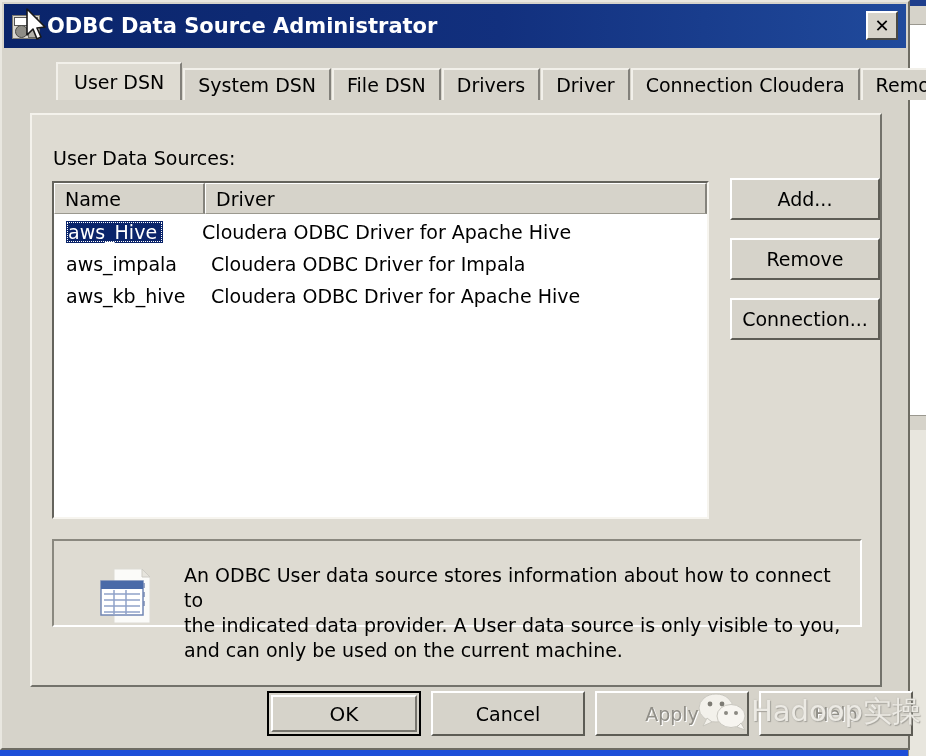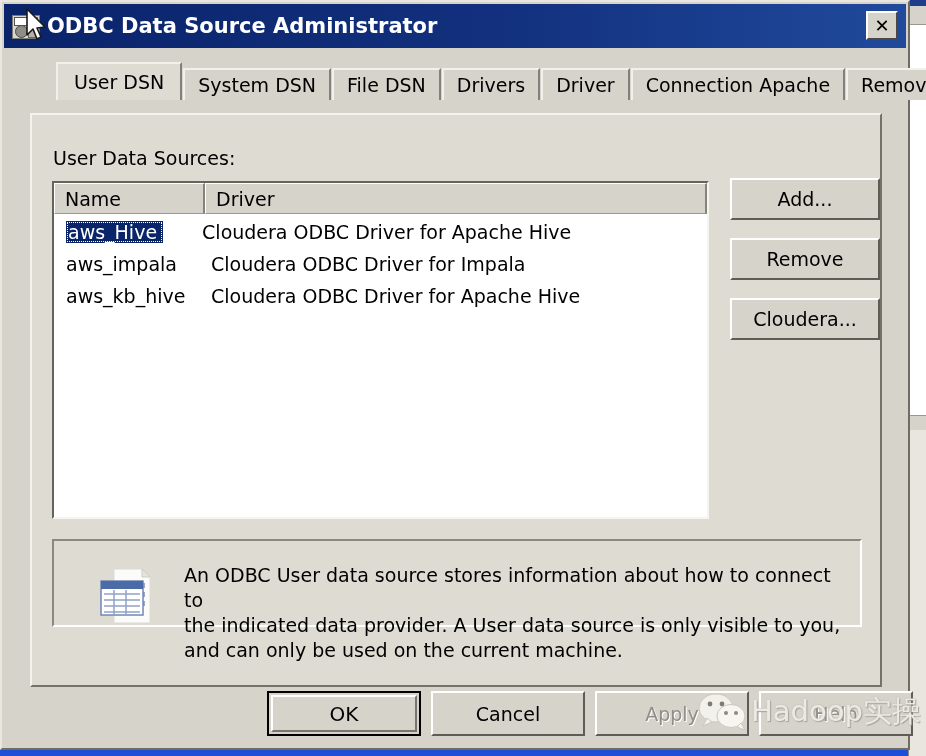--- a/index.html
+++ b/index.html
@@ -386,21 +386,21 @@
       <div id="window-title">ODBC Data Source Administrator</div>
       <div id="close-button">✕</div>
     </div>
 
     <div id="tab-strip">
       <div class="tab active">User DSN</div>
       <div class="tab">System DSN</div>
       <div class="tab">File DSN</div>
       <div class="tab">Drivers</div>
       <div class="tab">Driver</div>
-      <div class="tab">Connection Apache</div>
+      <div class="tab">Connection Cloudera</div>
       <div class="tab">Remove</div>
     </div>
 
     <div id="tab-page">
 
       <div id="sources-label">User Data Sources:</div>
 
       <div id="list-view">
         <div id="list-header">
           <div class="col-header name">Name</div>
@@ -417,21 +417,21 @@
           </div>
           <div class="row">
             <span class="cell-name">aws_kb_hive</span>
             <span class="cell-driver">Cloudera ODBC Driver for Apache Hive</span>
           </div>
         </div>
       </div>
 
       <div class="btn" id="btn-add">Add...</div>
       <div class="btn" id="btn-remove">Remove</div>
-      <div class="btn" id="btn-configure">Cloudera...</div>
+      <div class="btn" id="btn-configure">Connection...</div>
 
       <div id="desc-group">
         <svg id="desc-icon" viewBox="0 0 56 60">
           <polygon points="16,2 44,2 52,10 52,56 16,56" fill="#fbfbf9" stroke="#dddbd4" stroke-width="1"></polygon>
           <polygon points="44,2 52,10 44,10" fill="#e6e4dd" stroke="#cdcbc4" stroke-width="1"></polygon>
           <g fill="#9aa7c4">
             <rect x="40" y="16" width="7" height="5"></rect>
             <rect x="40" y="25" width="7" height="5"></rect>
             <rect x="40" y="34" width="7" height="5"></rect>
           </g>

